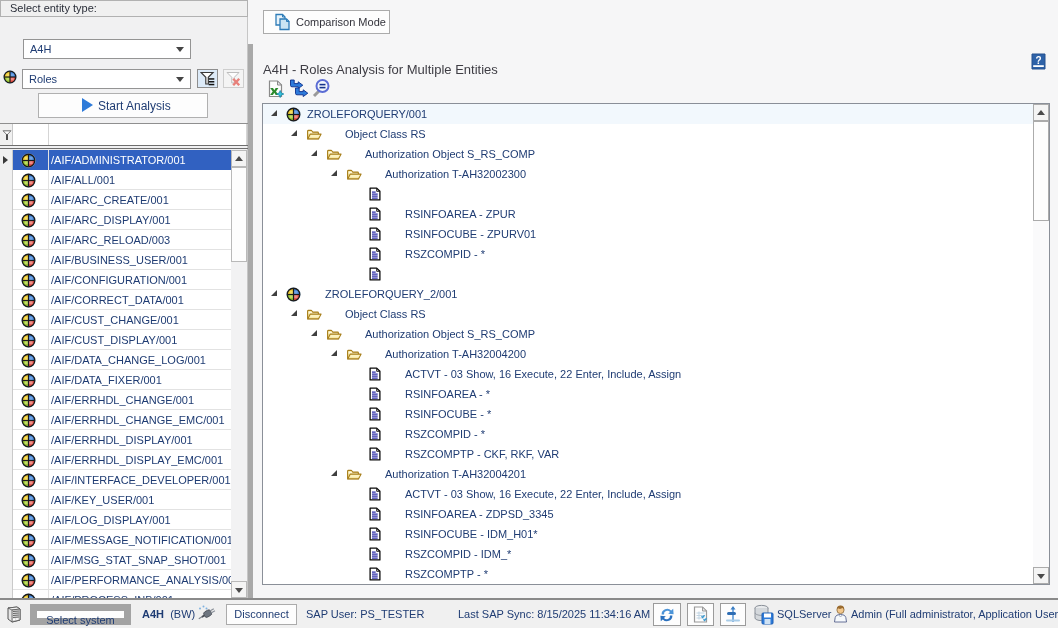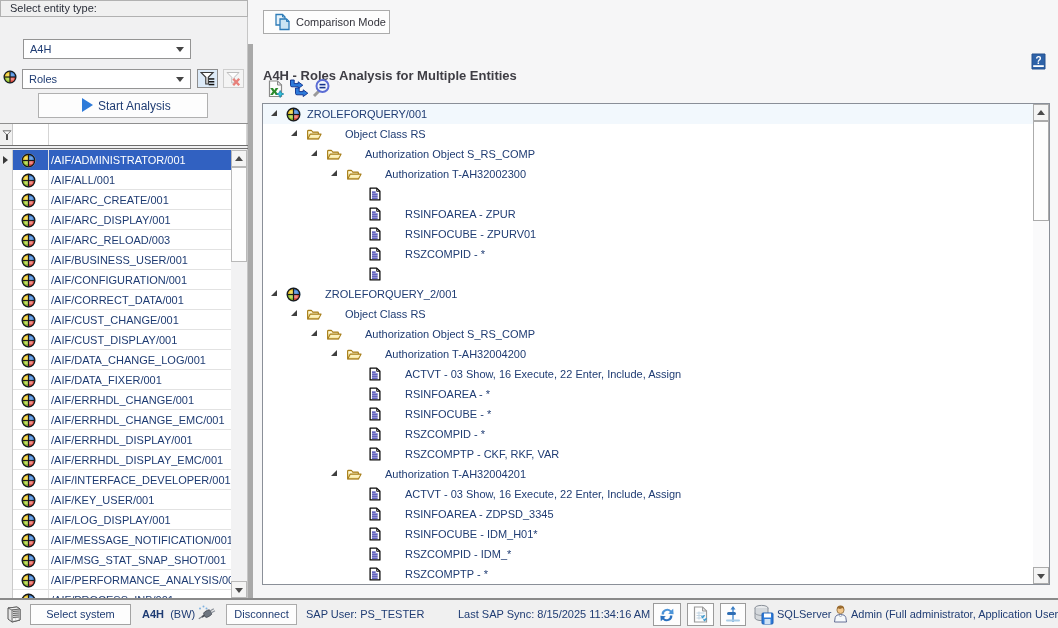--- a/index.html
+++ b/index.html
@@ -218,21 +218,21 @@
 <div class="ab" style="left:248px;top:0;width:810px;height:600px;background:#F6F6F7"></div>
 <div class="ab" style="left:248px;top:44px;width:5px;height:556px;background:#A9A9A9"></div>
 <div class="ab" style="left:263px;top:10px;width:127px;height:24px;background:#FDFDFD;border:1px solid #ABABAB;box-sizing:border-box"></div>
 <svg class="ic" style="left:273px;top:13px" width="18" height="18" viewBox="0 0 18 18">
 <path d="M3 1.5 L9.5 1.5 L12 4 L12 12 L3 12 Z" fill="#E8F3FA" stroke="#2E7CB8" stroke-width="1.3"></path>
 <path d="M9.5 1.5 L9.5 4 L12 4 Z" fill="#9CC9E4" stroke="#2E7CB8" stroke-width="1"></path>
 <path d="M7 6 L13.5 6 L16 8.5 L16 16.5 L7 16.5 Z" fill="#CBE5F3" stroke="#2E7CB8" stroke-width="1.3"></path>
 <path d="M13.5 6 L13.5 8.5 L16 8.5 Z" fill="#8FC0DF" stroke="#2E7CB8" stroke-width="1"></path>
 </svg>
 <div class="ab" style="left:296px;top:16px;font-size:11px;color:#33333B">Comparison Mode</div>
-<div class="ab" style="left:263px;top:68px;font-size:13px;font-weight:bold;color:#3E3D44">A4H - Roles Analysis for Multiple Entities</div>
+<div class="ab" style="left:263px;top:62px;font-size:13px;font-weight:normal;color:#3E3D44">A4H - Roles Analysis for Multiple Entities</div>
 <svg class="ic" style="left:267px;top:80px" width="18" height="18" viewBox="0 0 18 18">
 <path d="M2.5 1 L10.5 1 L14.5 5 L14.5 16.5 L2.5 16.5 Z" fill="#FDFDFD" stroke="#8A8A8A" stroke-width="1.2"></path>
 <path d="M10.5 1 L10.5 5 L14.5 5 Z" fill="#E9E9E9" stroke="#8A8A8A" stroke-width="1"></path>
 <path d="M3.2 8 L6 8 L7.3 10.2 L8.7 8 L11.4 8 L9 11.4 L11.5 15 L8.7 15 L7.3 12.7 L5.9 15 L3.1 15 L5.7 11.4 Z" fill="#2C8A2C"></path>
 <path d="M13.2 10.5 L14.3 13 L16.8 14 L14.3 15 L13.2 17.5 L12.1 15 L9.7 14 L12.1 13 Z" fill="#35C2DC" stroke="#1888A8" stroke-width="0.8"></path>
 </svg>
 <svg class="ic" style="left:289px;top:79px" width="19" height="19" viewBox="0 0 19 19">
 <g stroke="#0B2F8C" stroke-width="0.9" fill="#2E7BDB" stroke-linejoin="miter">
 <path d="M1.5 1 L5.2 1 L5.2 4.6 L9.2 4.6 L9.2 2.8 L13.8 6.2 L9.2 9.6 L9.2 7.8 L3 7.8 Q1.5 7.8 1.5 6.3 Z"></path>
 <path d="M6.5 9 L10.2 9 L10.2 12.6 L14.2 12.6 L14.2 10.8 L18.8 14.2 L14.2 17.6 L14.2 15.8 L8 15.8 Q6.5 15.8 6.5 14.3 Z"></path>
@@ -388,21 +388,21 @@
 <polygon points="8,5 16,4 16,15 8,17" fill="#DDD" stroke="#555" stroke-width="0.8"></polygon>
 <g stroke="#666" stroke-width="1">
         <line x1="9" y1="6.5" x2="15" y2="6"></line>
         <line x1="9" y1="8.5" x2="15" y2="8"></line>
         <line x1="9" y1="10.5" x2="15" y2="10"></line>
         <line x1="9" y1="12.5" x2="15" y2="12"></line>
       </g>
 <rect x="9" y="13.6" width="2" height="1.4" fill="#fff"></rect>
       <rect x="12" y="13.3" width="2" height="1.4" fill="#fff"></rect>
 </svg>
-<div class="ab" style="left:30px;top:604px;width:101px;height:21px;background:#FDFDFD;border:1px solid #a3a3a3;box-sizing:border-box;text-align:center;line-height:19px;color:#1F3C73">Select system</div>
+<div class="ab" style="left:30px;top:604px;width:101px;height:21px;background:#FDFDFD;border:7px solid #a3a3a3;box-sizing:border-box;text-align:center;line-height:19px;color:#1F3C73">Select system</div>
 <div class="ab" style="left:142px;top:608px;color:#1F3C73"><b>A4H</b>&nbsp; (BW)</div>
 <svg class="ic" style="left:196px;top:604px" width="22" height="20" viewBox="0 0 22 20">
 <g transform="rotate(-30 11 10)">
 <rect x="8" y="7" width="7.5" height="6" rx="2.2" fill="#6E7680" stroke="#4A4F57" stroke-width="0.8"></rect>
 <rect x="15" y="8.3" width="4.5" height="1.2" fill="#8A9099"></rect>
 <rect x="15" y="10.6" width="4.5" height="1.2" fill="#8A9099"></rect>
 <rect x="5" y="9" width="3.2" height="2" fill="#4A4F57"></rect>
 <rect x="1.5" y="9.4" width="3.8" height="1.2" fill="#7E848C"></rect>
 </g>
 <circle cx="4" cy="4.5" r="1" fill="#7FB2E0"></circle>

